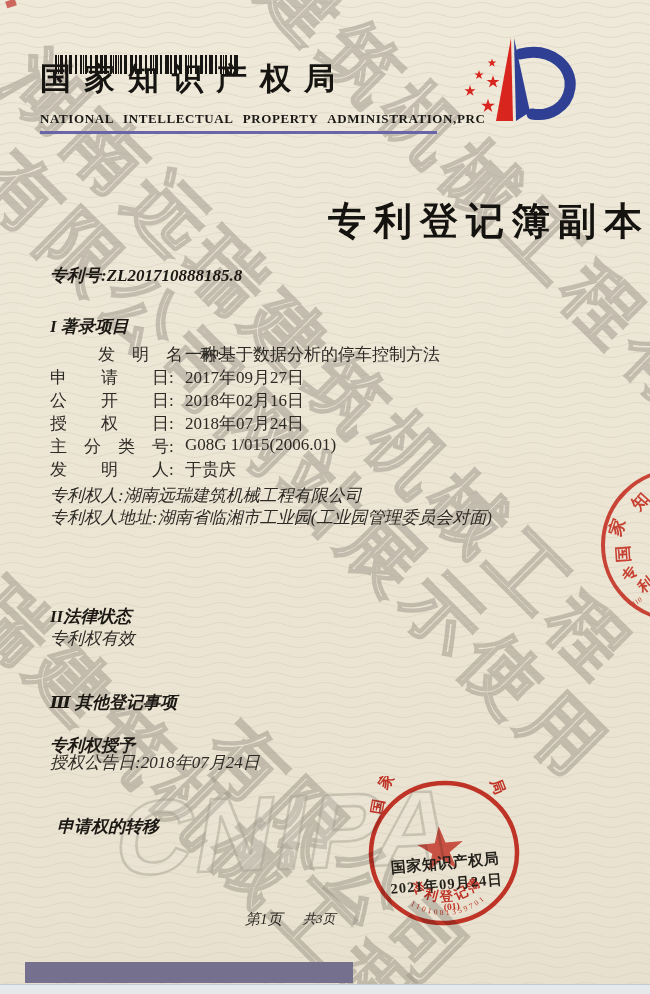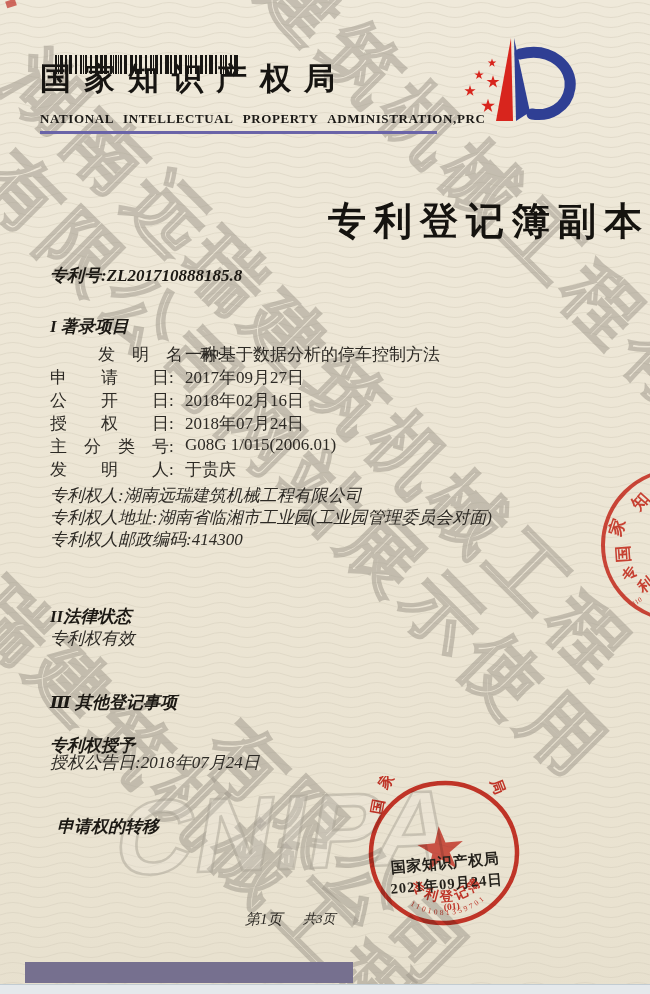--- a/index.html
+++ b/index.html
@@ -129,21 +129,20 @@
     <span class="flabel" style="top:435px;">主　分　类　号:</span>
     <span class="fvalue" style="top:435px;">G08G 1/015(2006.01)</span>
   </div>
   <div>
     <span class="flabel" style="top:458px;">发　　明　　人:</span>
     <span class="fvalue" style="top:458px;">于贵庆</span>
   </div>
 
   <div class="abs" style="left:50px;top:484px;">专利权人:湖南远瑞建筑机械工程有限公司</div>
   <div class="abs" style="left:50px;top:506px;">专利权人地址:湖南省临湘市工业园(工业园管理委员会对面)</div>
-  <div class="abs" style="left:50px;top:528px;">专利权人邮政编码:414300</div>
 
   <div class="abs b" style="left:50px;top:605px;text-align:center;">II法律状态</div>
   <div class="abs" style="left:50px;top:627px;">专利权有效</div>
 
   <div class="abs b" style="left:50px;top:691px;">Ⅲ 其他登记事项</div>
   <div class="abs b" style="left:50px;top:734px;">专利权授予</div>
   <div class="abs" style="left:50px;top:751px;">授权公告日:2018年07月24日</div>
   <div class="abs b" style="left:57px;top:815px;">申请权的转移</div>
 
   <div class="abs" style="left:245px;top:910px;font-size:15px;">第1页</div>

